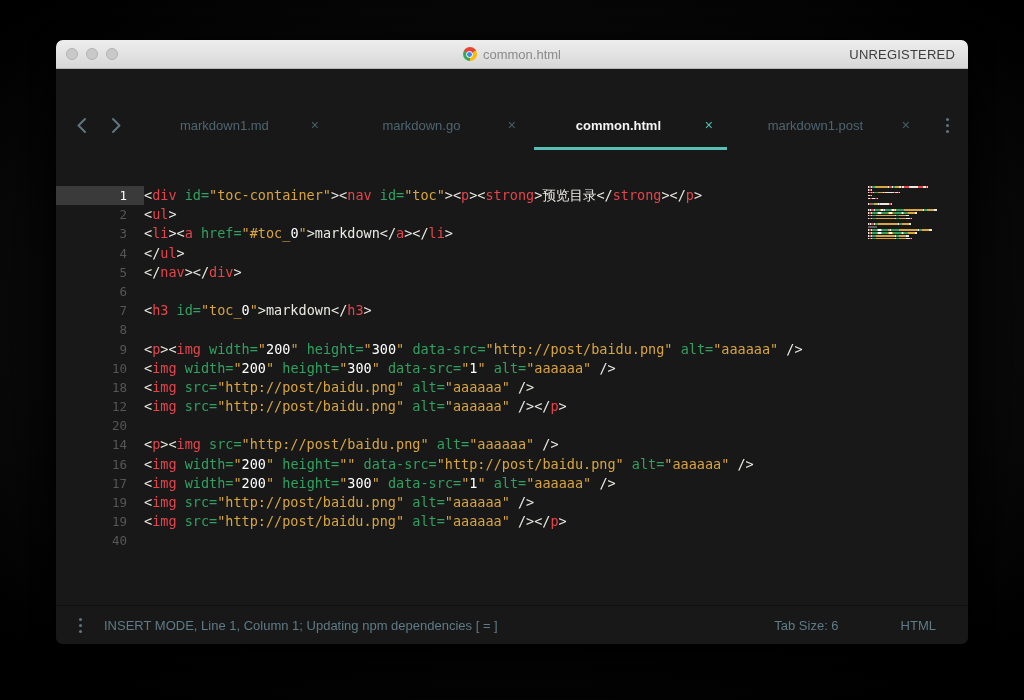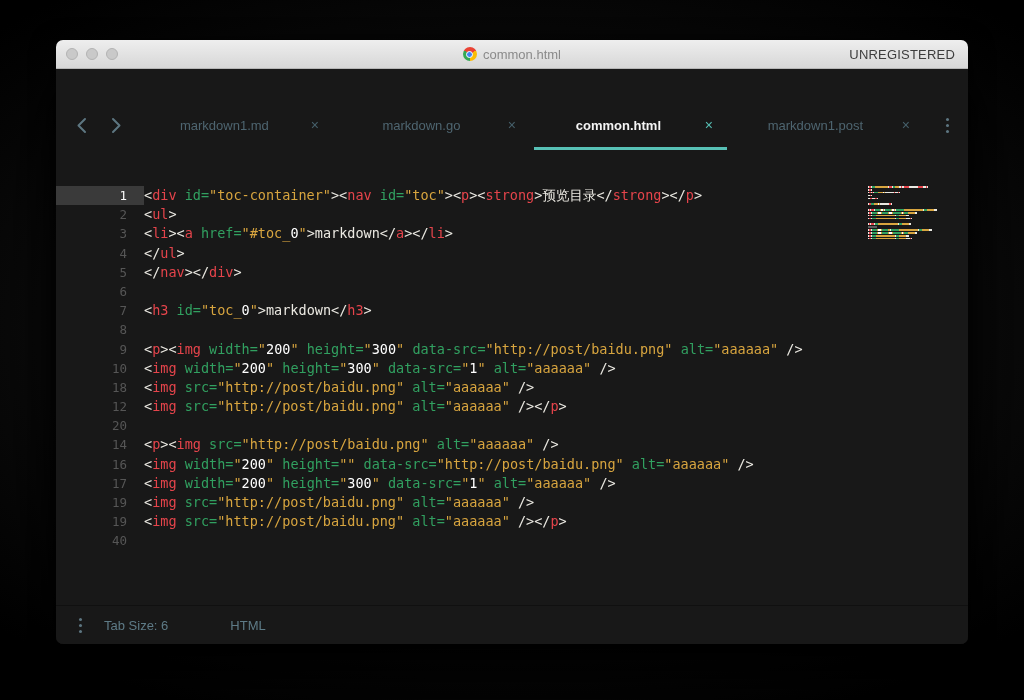--- a/index.html
+++ b/index.html
@@ -377,20 +377,21 @@
     </div>
 
     <div class="statusbar">
       <div class="sb-menu">
         <span class="vdots">
             <i></i>
             <i></i>
             <i></i>
           </span>
       </div>
+      <div class="sb-left">INSERT MODE, Line 1, Column 1; Updating npm dependencies [  = ]</div>
       <div class="sb-right">
         <span>Tab Size: 6</span>
         <span>HTML</span>
       </div>
     </div>
 
   </div>
 </div>
 
 </body></html>

